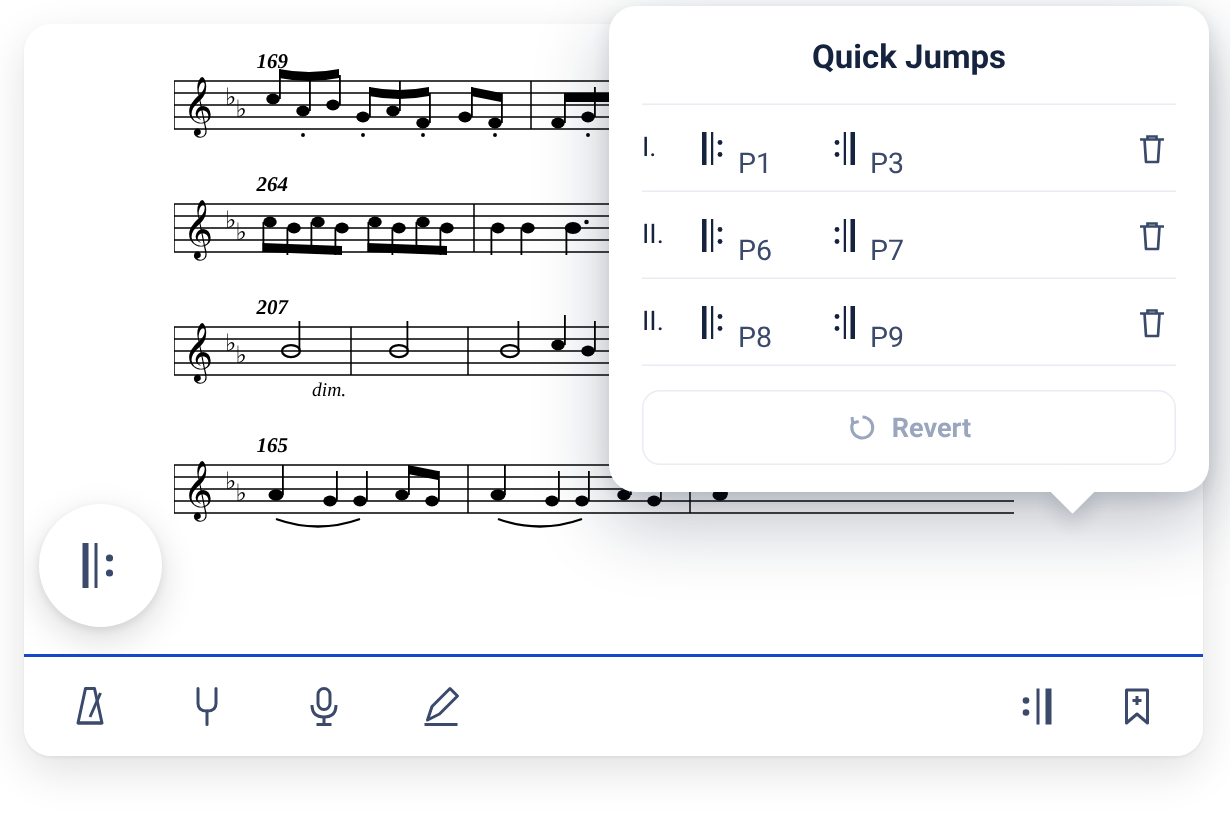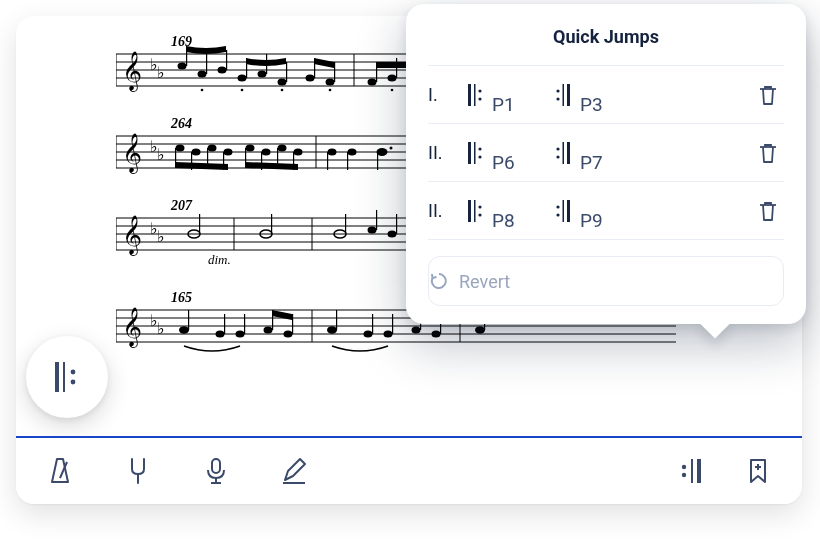--- a/index.html
+++ b/index.html
@@ -108,21 +108,21 @@
     left: 406px;
     width: 400px;
     background: #fff;
     border-radius: 18px;
     box-shadow: 0 20px 50px rgba(19,31,58,0.28), 0 4px 12px rgba(19,31,58,0.12);
     padding: 22px 22px 18px 22px;
   }
   .popover-title {
     text-align: center;
     font-weight: 700;
-    font-size: 18px;
+    font-size: 22px;
     color: #15233f;
     margin-bottom: 18px;
   }
   .jump-row {
     display: flex;
     align-items: center;
     height: 58px;
     border-top: 1px solid #e8ecf3;
   }
   .jump-row .ord {
@@ -159,24 +159,24 @@
     border-top: 1px solid #e8ecf3;
   }
   .popover-actions .btn {
     flex: 1;
     height: 50px;
     border: 1px solid #dde3ee;
     border-radius: 12px;
     background: #fff;
     display: flex;
     align-items: center;
-    justify-content: flex-start;
+    justify-content: center;
     gap: 10px;
     font-size: 18px;
-    font-weight: 400;
+    font-weight: 700;
     color: #15233f;
     cursor: pointer;
   }
   .popover-actions .btn.muted {
     color: #9aa6bd;
     border-color: #e8ecf3;
   }
   .popover-tail {
     position: absolute;
     bottom: -10px;

